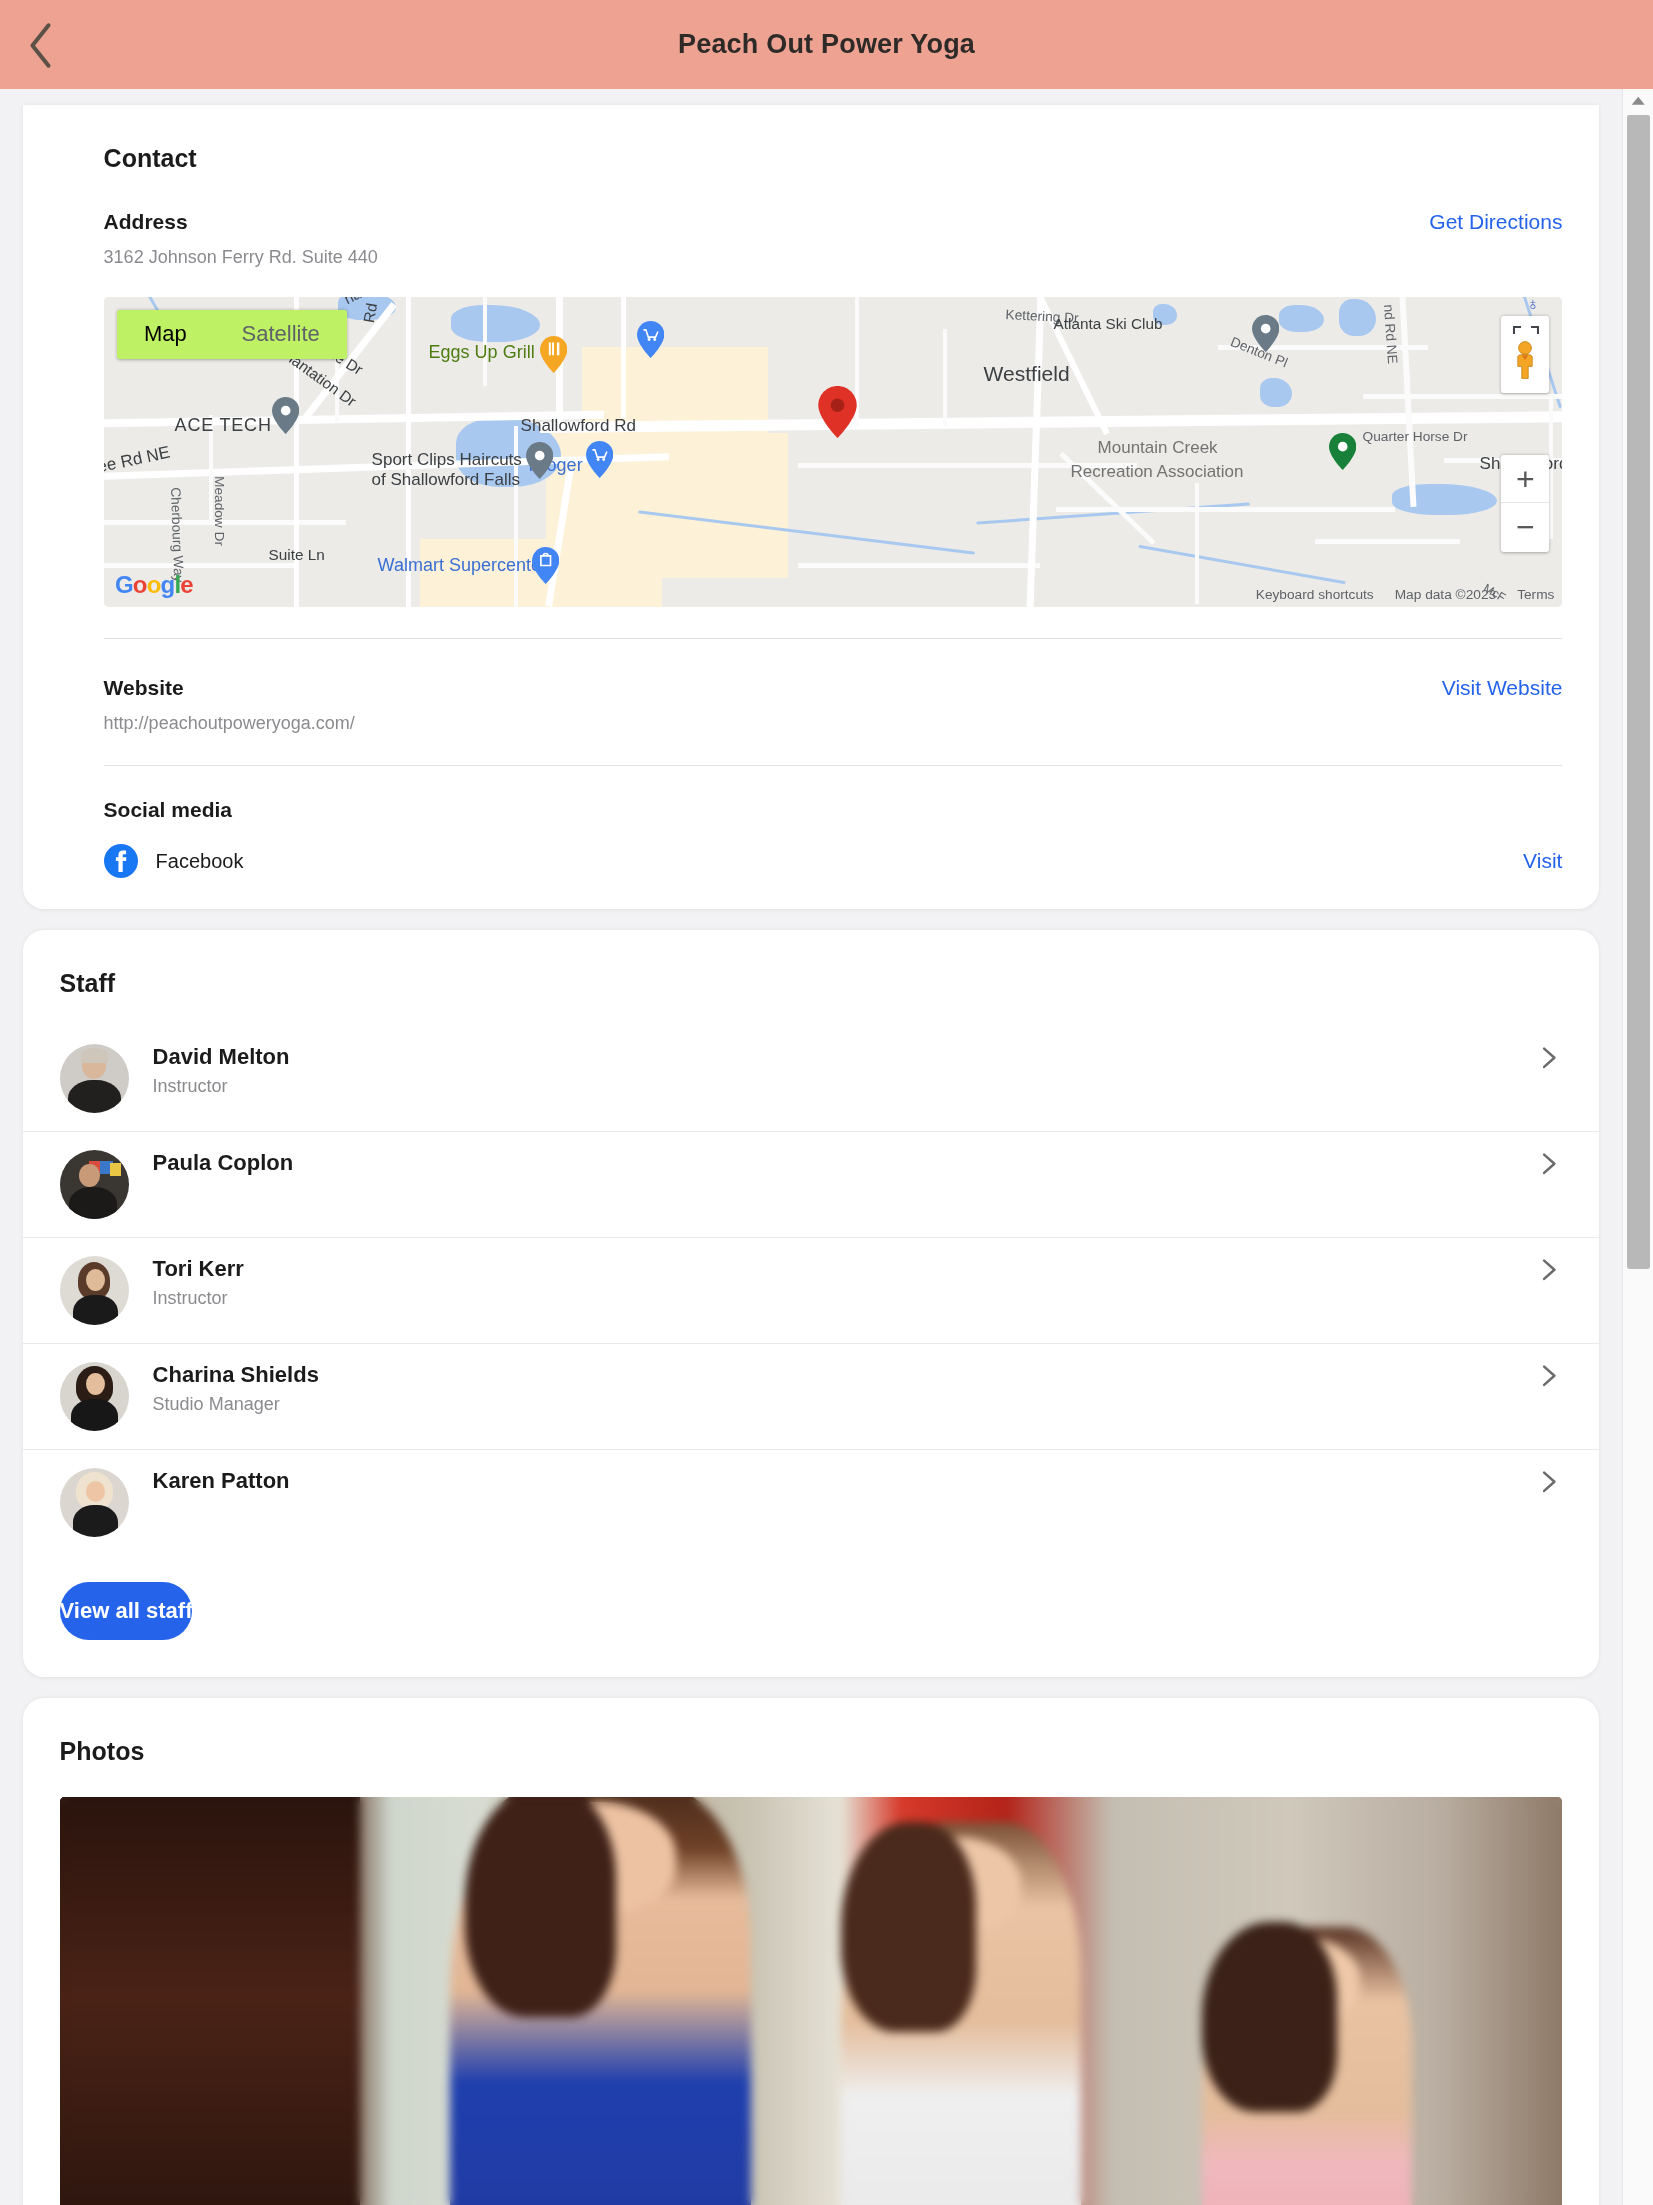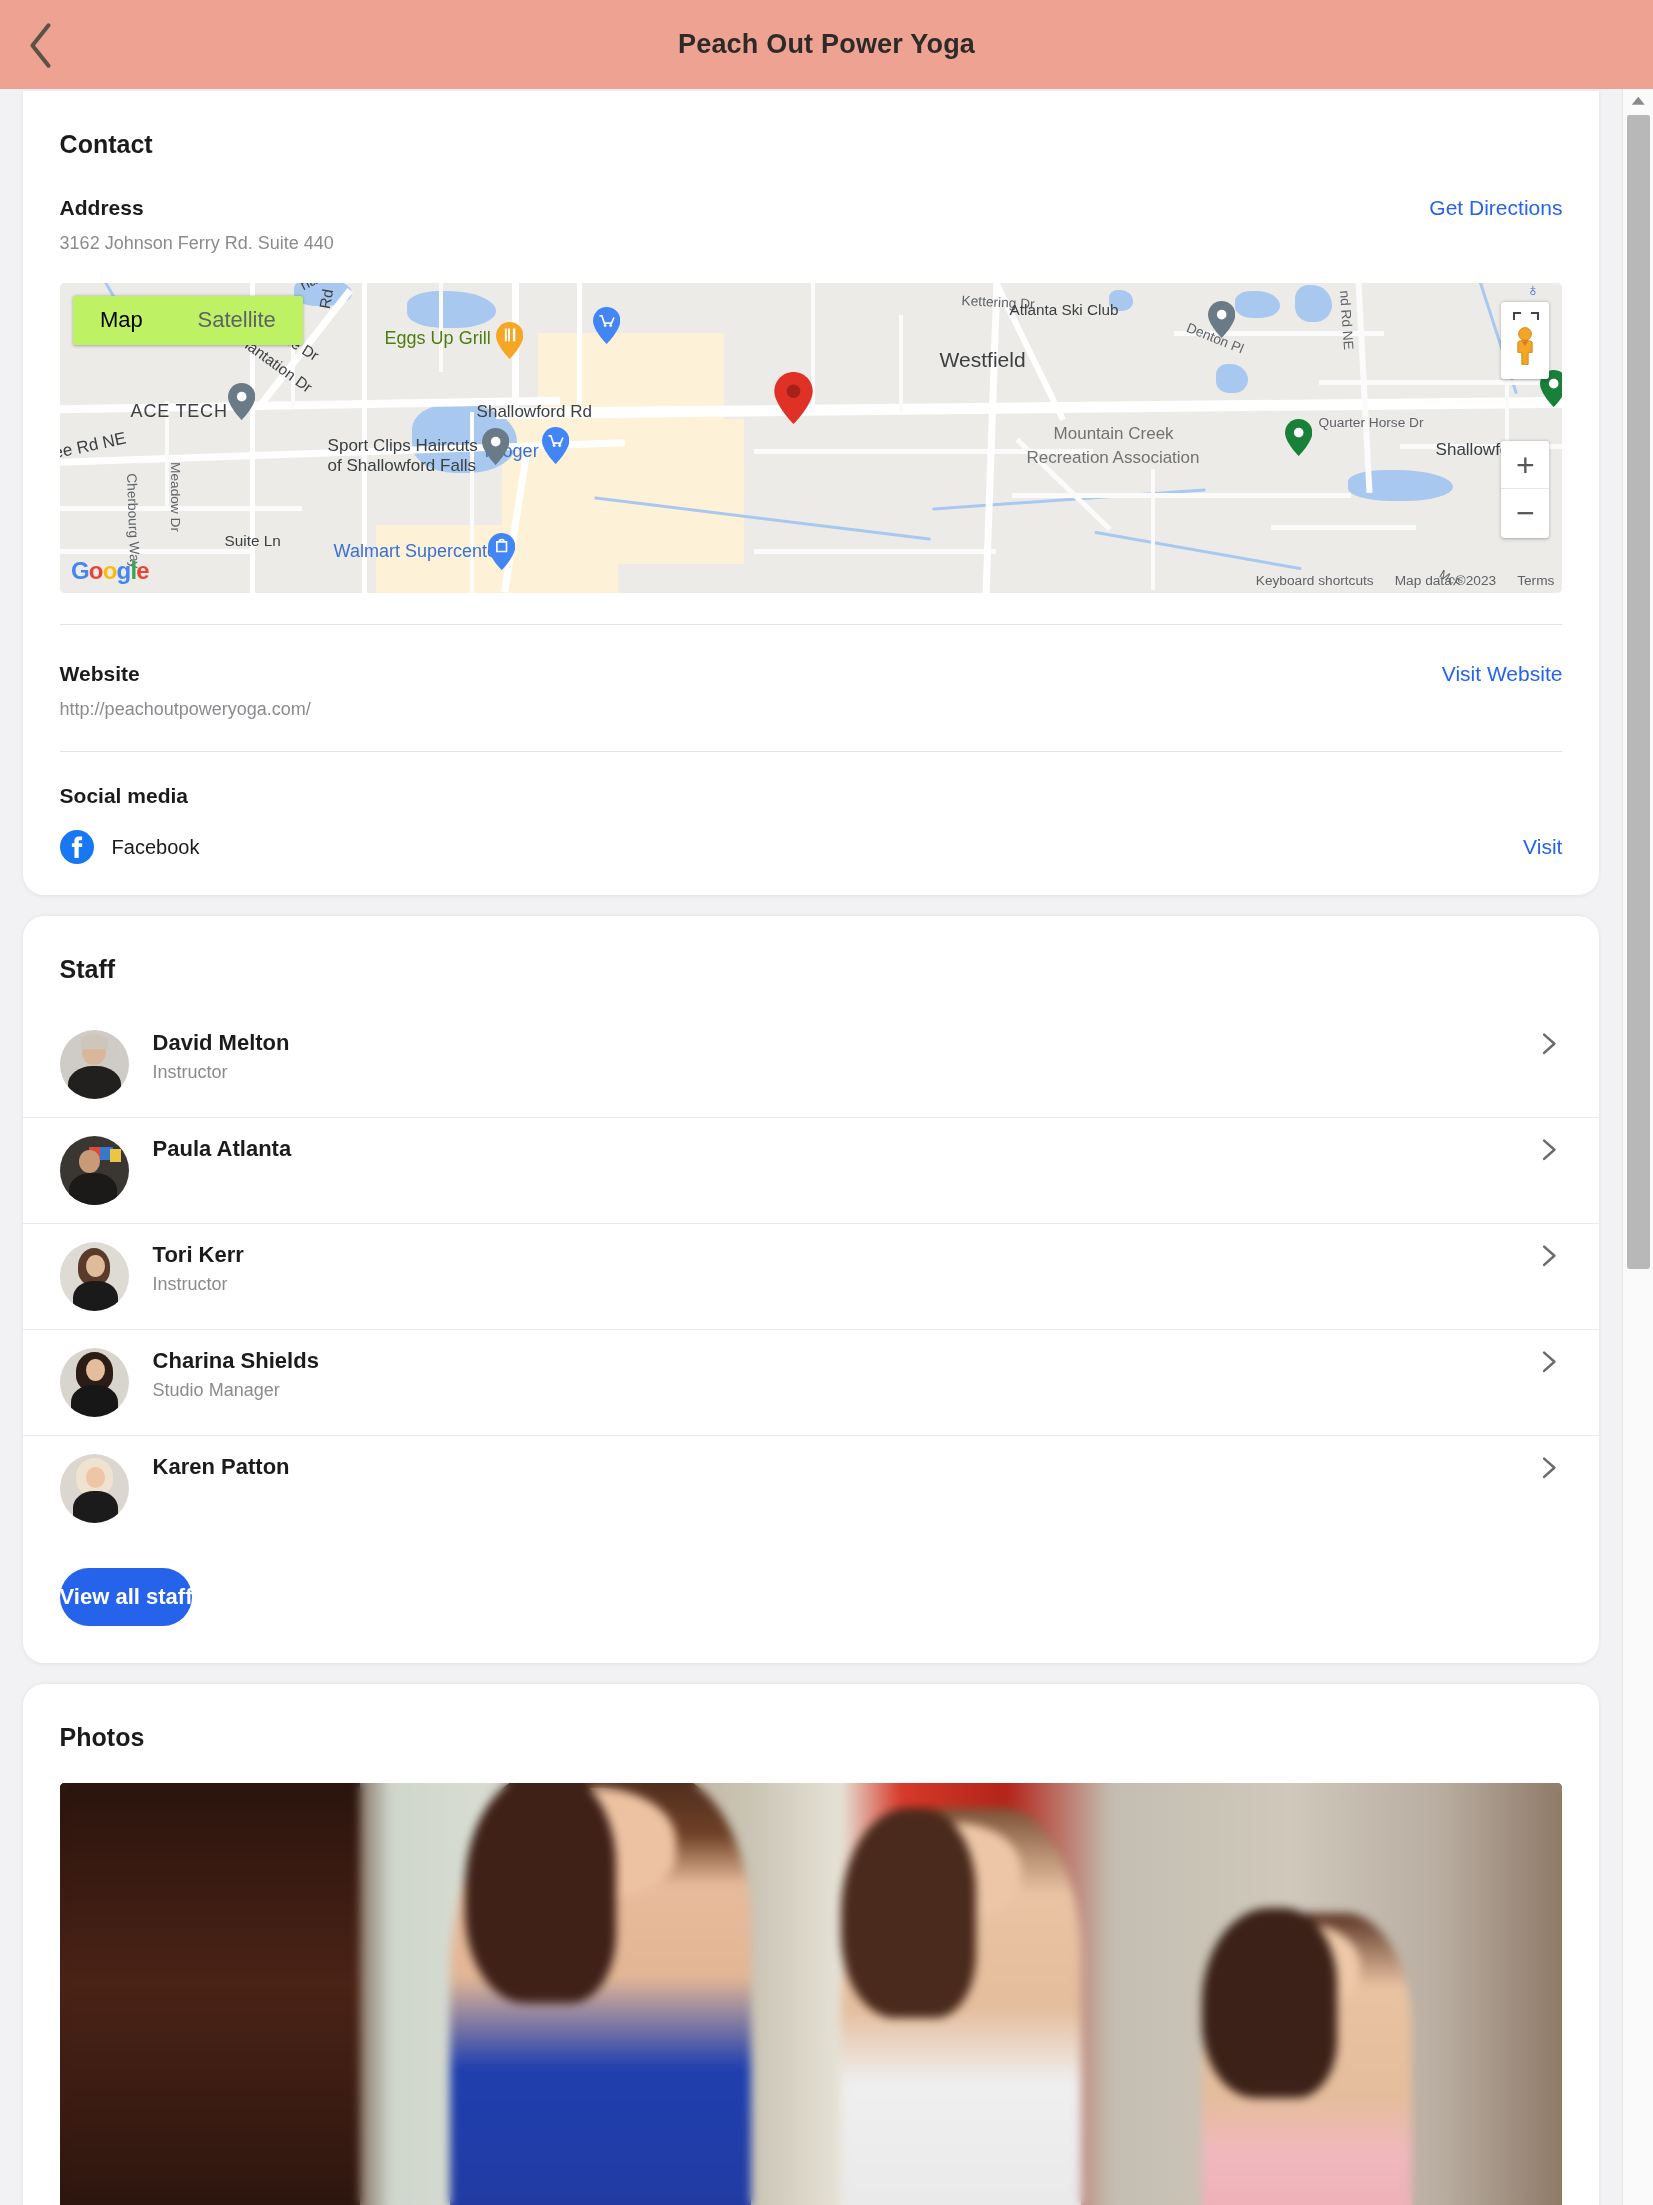--- a/index.html
+++ b/index.html
@@ -318,21 +318,21 @@
     <div class="back-btn">
       <svg width="29" height="47" viewBox="0 0 36 58">
         <polyline points="28,4 8,29 28,54" fill="none" stroke="#5b5147" stroke-width="5" stroke-linecap="round" stroke-linejoin="round"></polyline>
       </svg>
     </div>
     <div class="header-title">Peach Out Power Yoga</div>
   </div>
 
   <div class="scroll-area">
 
-    <div class="card" id="contact-card" style="margin-top:2px;border-radius:0 0 21px 21px;">
+    <div class="card" id="contact-card" style="margin-top:16px;border-radius:0 0 21px 21px;padding-left:44px;">
       <div class="card-title">Contact</div>
 
       <div class="row-head">
         <div class="row-label">Address</div>
         <div class="link-blue">Get Directions</div>
       </div>
       <div class="sub-value">3162 Johnson Ferry Rd. Suite 440</div>
 
       <div class="map-wrap">
         <div class="map-canvas">
@@ -566,21 +566,21 @@
 
         <div class="staff-row">
           <div class="avatar" style="background:#3a3632;">
             <div style="position:absolute;left:29px;top:11.3px;width:18px;height:11.3px;background:#d94b3d;"></div>
             <div style="position:absolute;left:40px;top:11.3px;width:13px;height:13px;background:#3b77c9;"></div>
             <div style="position:absolute;left:50px;top:13px;width:11.3px;height:13px;background:#e9c745;"></div>
             <div class="head" style="left:19.4px;top:14.5px;width:21px;height:22.6px;background:#c99a78;"></div>
             <div class="body" style="left:9.7px;top:37px;width:48px;height:37px;background:#1c1a18;"></div>
           </div>
           <div class="staff-text">
-            <div class="staff-name">Paula Atlanta</div>
+            <div class="staff-name">Paula Coplon</div>
 
           </div>
           <svg class="chev" viewBox="0 0 24 24">
               <polyline points="8,4 17,12 8,20" fill="none" stroke="#6b6b6b" stroke-width="2.2" stroke-linecap="round" stroke-linejoin="round"></polyline>
             </svg>
         </div>
 
         <div class="staff-row">
           <div class="avatar" style="background:#dedad4;">
             <div style="position:absolute;left:18px;top:6.5px;width:32px;height:37px;background:#5a3b2a;border-radius:50% 50% 40% 40%;"></div>

